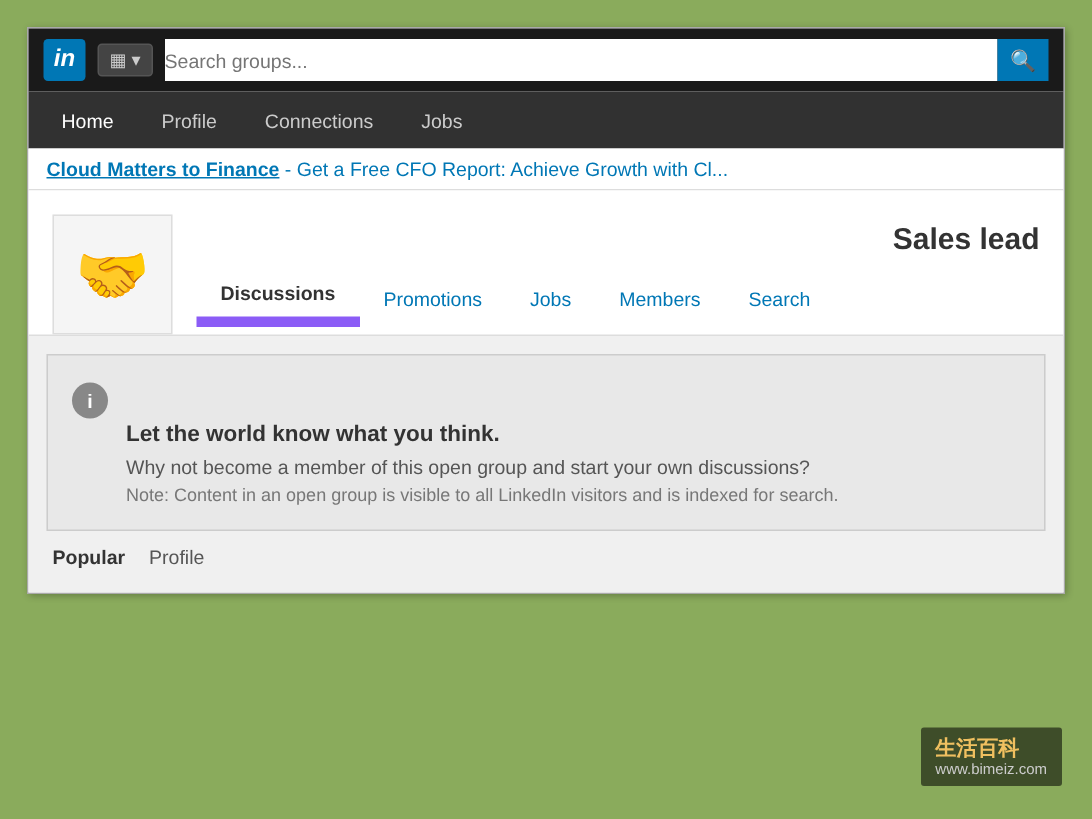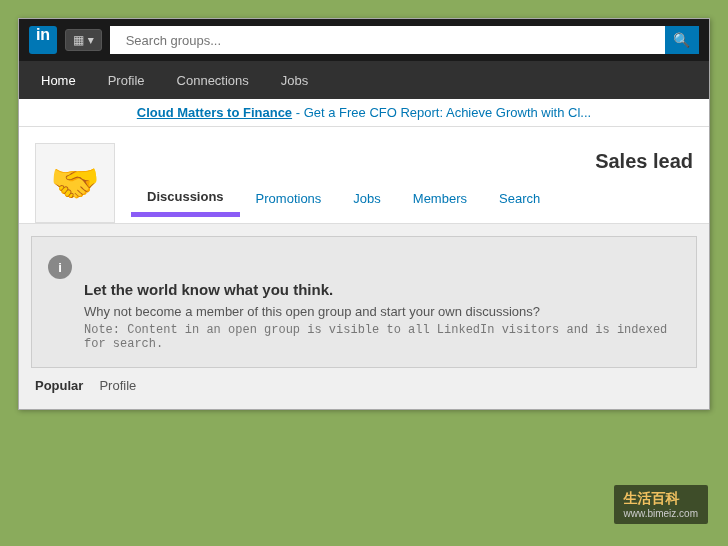--- a/index.html
+++ b/index.html
@@ -37,23 +37,25 @@
     }
 
     .linkedin-logo {
       background: #0077b5;
       color: white;
       font-weight: bold;
       font-size: 16px;
       width: 28px;
       height: 28px;
       display: flex;
+      align-items: center;
       justify-content: center;
       border-radius: 3px;
       flex-shrink: 0;
+      font-style: italic;
     }
 
     .apps-icon {
       background: #444;
       color: #aaa;
       border: 1px solid #555;
       border-radius: 3px;
       padding: 3px 7px;
       font-size: 12px;
       display: flex;
@@ -66,21 +68,21 @@
     .search-bar {
       flex: 1;
       display: flex;
       align-items: center;
     }
 
     .search-input {
       flex: 1;
       height: 28px;
       border: none;
-      padding: 0 16px;
+      padding: 0 0;
       font-size: 13px;
       color: #999;
       background: #fff;
       outline: none;
     }
 
     .search-btn {
       background: #0077b5;
       border: none;
       width: 34px;
@@ -119,21 +121,20 @@
 
     
     .ad-banner {
       background: #fff;
       border-bottom: 1px solid #ddd;
       padding: 6px 12px;
       font-size: 13px;
       color: #0077b5;
       white-space: nowrap;
       overflow: hidden;
-      text-align: center;
     }
 
     .ad-banner a {
       color: #0077b5;
       text-decoration: underline;
       font-weight: bold;
     }
 
     
     .group-header {
@@ -183,21 +184,21 @@
       padding: 6px 16px 8px;
       font-size: 13px;
       color: #0077b5;
       cursor: pointer;
       border-bottom: 3px solid transparent;
       text-decoration: none;
     }
 
     .group-tab.active {
       color: #333;
-      border-bottom: 5px solid #8b5cf6;
+      border-bottom: 7px solid #8b5cf6;
       font-weight: bold;
     }
 
     
     .content-area {
       background: #f0f0f0;
       padding: 12px;
     }
 
     
@@ -237,21 +238,20 @@
 
     .info-desc {
       font-size: 13px;
       color: #555;
       margin-bottom: 4px;
     }
 
     .info-note {
       font-size: 12px;
       color: #777;
-      font-family: Liberation Mono, monospace;
     }
 
     
     .sort-bar {
       display: flex;
       justify-content: flex-start;
       align-items: center;
       padding: 10px 4px 4px;
       gap: 16px;
       background: #f0f0f0;

